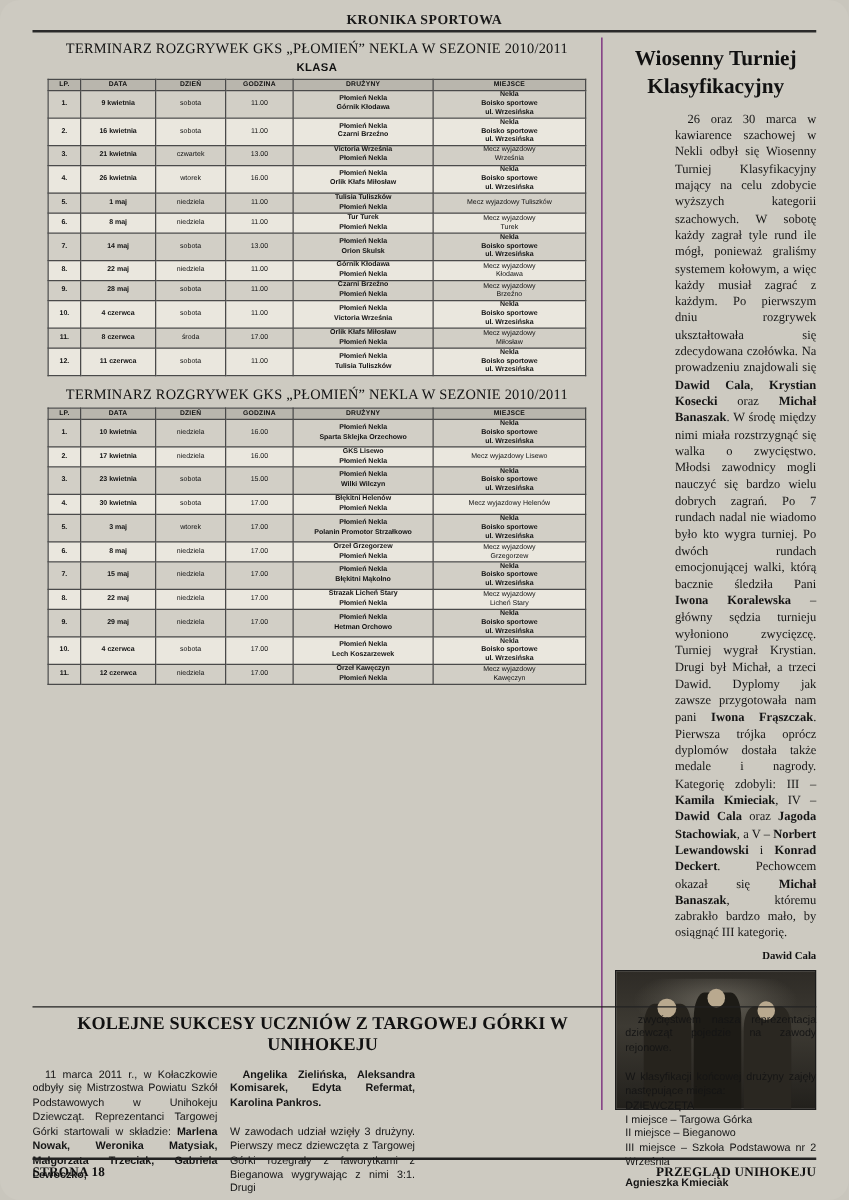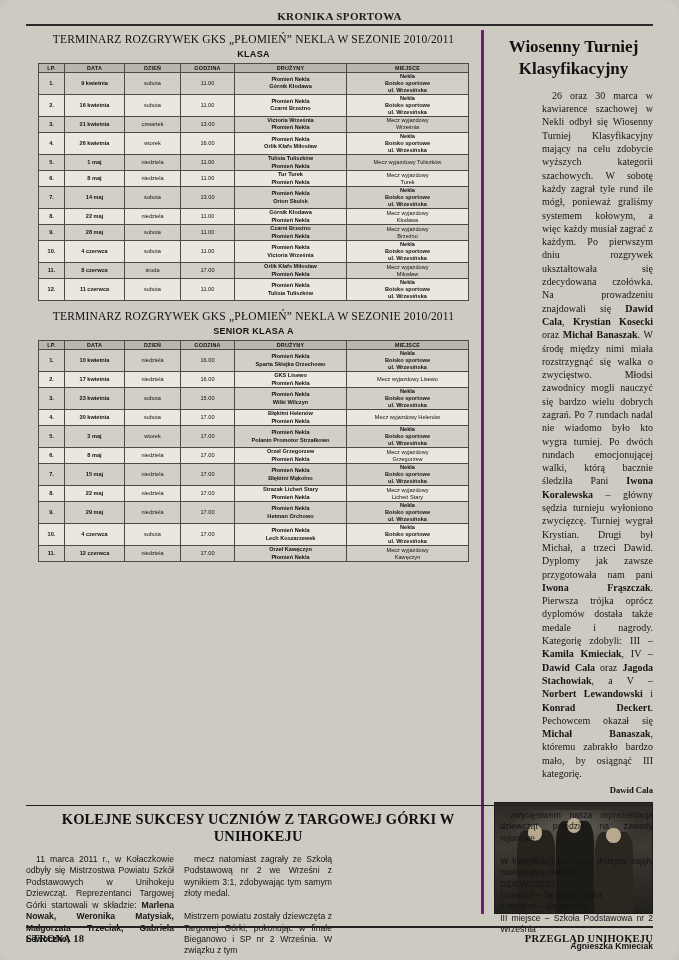--- a/index.html
+++ b/index.html
@@ -34,21 +34,21 @@
   }
   .rule-top { border-top: 2px solid #2a2a2a; margin-bottom: 0; }
 
   .body-cols {
     position: relative;
     display: flex;
     gap: 0;
     margin-top: 4px;
   }
   .col-left { width: 455px; }
-  .col-right { width: 172px; padding-left: 10px; border-left: 3px solid #701a75; }
+  .col-right { width: 172px; padding-left: 10px; border-left: 1px solid #701a75; }
 
   
   .sec-title {
     text-align: center;
     font-family: "Liberation Serif", serif;
     font-weight: normal;
     font-size: 11.5px;
     color: #111;
     margin: 3px 0 4px 0;
     letter-spacing: .2px;
@@ -175,21 +175,21 @@
     width: 148px;
     font-family: Liberation Sans, sans-serif;
     font-size: 8.6px;
     line-height: 1.33;
     text-align: justify;
     color: #151515;
   }
   .bcol.last { width: 158px; }
   .bcol b { font-weight: bold; }
   .bsign {
-    text-align: right;
+    text-align: left;
     font-weight: bold;
     margin-top: 5px;
   }
   .bottom-left-wrap { width: 480px; }
 
   
   .footer {
     position: absolute;
     left: 0; right: 0; bottom: 6px;
   }
@@ -417,21 +417,20 @@
                   <div class="bold">Boisko sportowe</div>
                   <div class="bold">ul. Wrzesińska</div>
                 </td>
               </tr>
             </tbody>
         </table>
 
         <div class="gap-sm"></div>
 
         <div class="sec-title">TERMINARZ ROZGRYWEK GKS „PŁOMIEŃ” NEKLA  W SEZONIE 2010/2011</div>
-        <div class="sec-sub">SENIOR KLASA A</div>
 
         <table class="sched">
           <colgroup>
             <col class="c-lp">
               <col class="c-date">
               <col class="c-day">
             <col class="c-hour">
               <col class="c-team">
               <col class="c-place">
           </colgroup>
@@ -629,22 +628,22 @@
 
     <div class="bottom">
       <div class="bottom-rule"></div>
       <div class="bottom-cols" style="padding-top:0">
         <div class="bottom-left-wrap">
           <div class="bottom-title">KOLEJNE SUKCESY UCZNIÓW Z TARGOWEJ GÓRKI W UNIHOKEJU</div>
           <div class="bottom-cols">
             <div class="bcol" id="bcol1">
                 <div style="text-indent:10px">11 marca 2011 r., w Kołaczkowie odbyły się Mistrzostwa Powiatu Szkół Podstawowych w Unihokeju Dziewcząt. Reprezentanci Targowej Górki startowali w składzie: <b>Marlena Nowak, Weronika Matysiak, Małgorzata Trzeciak, Gabriela Lewoczko,</b></div>
               </div>
-            <div class="bcol" id="bcol3">
-                <div style="text-indent:10px">mecz natomiast zagrały ze Szkołą Podstawową nr 2 we Wrześni z wynikiem 3:1, zdobywając tym samym złoty medal.<br><br>Mistrzem powiatu zostały dziewczęta z Targowej Górki, pokonując w finale Bieganowo i SP nr 2 Września. W związku z tym</div>
+            <div class="bcol" id="bcol2">
+                <div style="text-indent:10px"><b>Angelika Zielińska, Aleksandra Komisarek, Edyta Refermat, Karolina Pankros.</b><br><br>W zawodach udział wzięły 3 drużyny. Pierwszy mecz dziewczęta z Targowej Górki rozegrały z faworytkami z Bieganowa wygrywając z nimi 3:1. Drugi</div>
               </div>
           </div>
         </div>
         <div class="bcol last" style="padding-top:4px">
           <div id="bcol4">
               <div style="text-indent:10px">zwycięstwem nasza reprezentacja dziewcząt pojedzie na zawody rejonowe.<br><br>W klasyfikacji końcowej drużyny zajęły następujące miejsca:<br>DZIEWCZĘTA<br>I miejsce – Targowa Górka<br>II miejsce – Bieganowo<br>III miejsce – Szkoła Podstawowa nr 2 Września</div>
             </div>
           <div class="bsign">Agnieszka Kmieciak</div>
         </div>
       </div>

